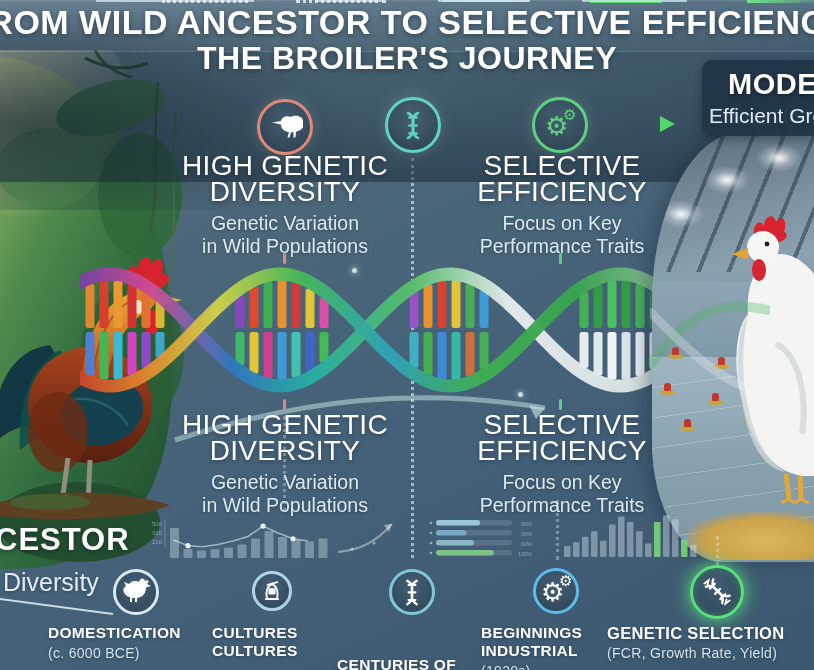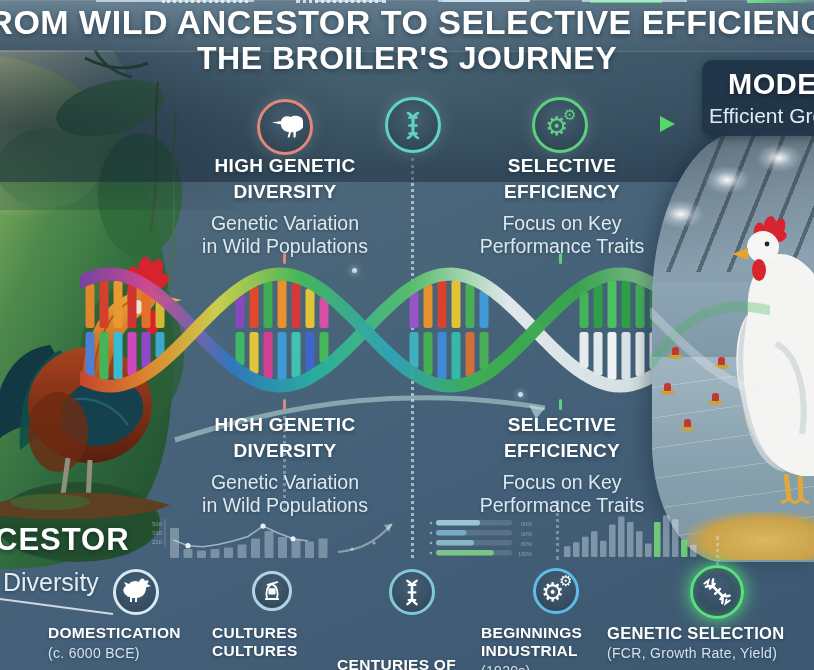--- a/index.html
+++ b/index.html
@@ -14,21 +14,21 @@
   .title2{top:40px;left:50%;transform:translateX(-50%);white-space:nowrap;font-weight:bold;
     font-size:32px;letter-spacing:.5px;text-shadow:0 2px 5px rgba(10,25,35,.45)}
   .jline{height:2px;background:rgba(214,232,243,.75);top:124}
   .jline-green{height:3px;background:#53d96a;top:123}
   .arrowhead{top:116px;left:660px;width:0;height:0;border-top:8px solid transparent;
     border-bottom:8px solid transparent;border-left:15px solid #53d96a}
   .stage-circle{width:56px;height:56px;box-sizing:border-box;border-radius:50%;border:3px solid;
     background:radial-gradient(circle at 50% 38%,rgba(72,98,118,.7),rgba(38,58,74,.65));
     display:flex;align-items:center;justify-content:center;box-shadow:0 0 16px rgba(220,245,240,.18)}
   .tblock{width:232px;text-align:center}
-  .tb-h{font-size:19px;font-weight:bold;line-height:26px;letter-spacing:.3px;
+  .tb-h{font-size:28px;font-weight:normal;line-height:26px;letter-spacing:.3px;
     text-shadow:0 2px 4px rgba(10,25,35,.4)}
   .tb-s{font-size:19.5px;line-height:23px;color:#dde9f0;margin-top:7px;
     text-shadow:0 1px 3px rgba(10,25,35,.35)}
   .vdots{width:0;border-left:3px dotted rgba(232,244,250,.6)}
   .vdots-faint{width:0;border-left:3px dotted rgba(232,244,250,.35)}
   .tick{width:3px;height:11px;border-radius:2px}
   .chart-band{left:0;top:512;width:814px;height:50px;
     background:linear-gradient(rgba(214,230,242,.10),rgba(214,230,242,.05));
     border-top:1px solid rgba(255,255,255,.14);border-bottom:1px solid rgba(255,255,255,.08)}
   .bottom-overlay{left:0;top:488;width:814px;height:182px;

